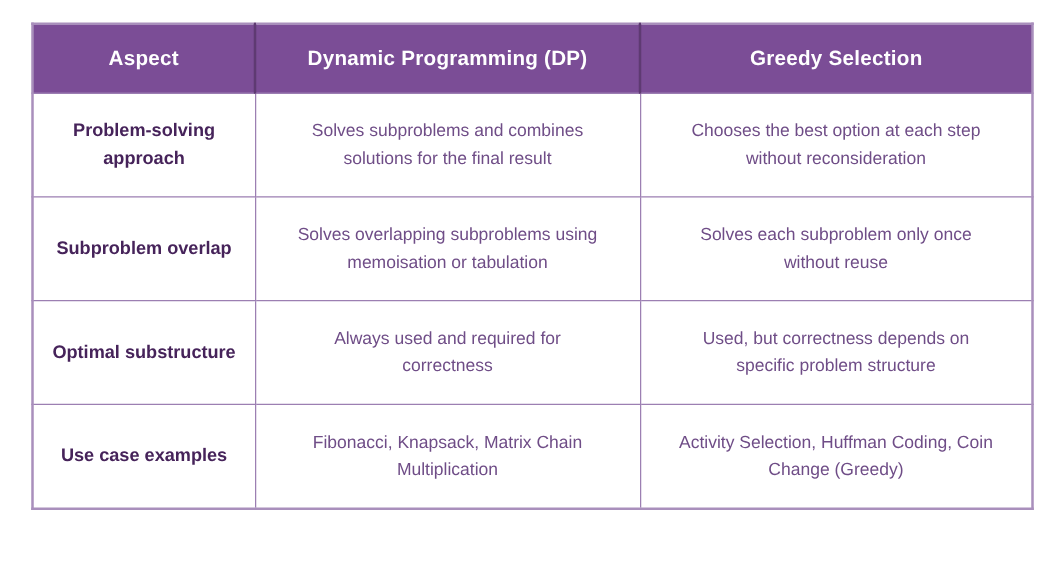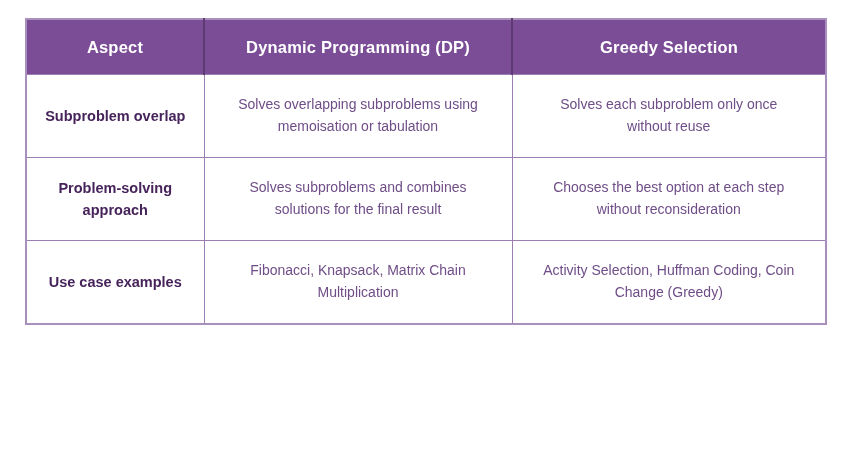--- a/index.html
+++ b/index.html
@@ -73,28 +73,33 @@
       </colgroup>
       <thead>
         <tr>
           <th>Aspect</th>
           <th>Dynamic Programming (DP)</th>
           <th>Greedy Selection</th>
         </tr>
       </thead>
       <tbody>
         <tr>
+          <td class="aspect">Problem-solving approach</td>
+          <td>Solves subproblems and combines solutions for the final result</td>
+          <td>Chooses the best option at each step without reconsideration</td>
+        </tr>
+        <tr>
           <td class="aspect">Subproblem overlap</td>
           <td>Solves overlapping subproblems using memoisation or tabulation</td>
           <td>Solves each subproblem only once without reuse</td>
         </tr>
         <tr>
-          <td class="aspect">Problem-solving approach</td>
-          <td>Solves subproblems and combines solutions for the final result</td>
-          <td>Chooses the best option at each step without reconsideration</td>
+          <td class="aspect">Optimal substructure</td>
+          <td>Always used and required for correctness</td>
+          <td>Used, but correctness depends on specific problem structure</td>
         </tr>
         <tr>
           <td class="aspect">Use case examples</td>
           <td>Fibonacci, Knapsack, Matrix Chain Multiplication</td>
           <td>Activity Selection, Huffman Coding, Coin Change (Greedy)</td>
         </tr>
       </tbody>
     </table>
   </div>
 </div>

